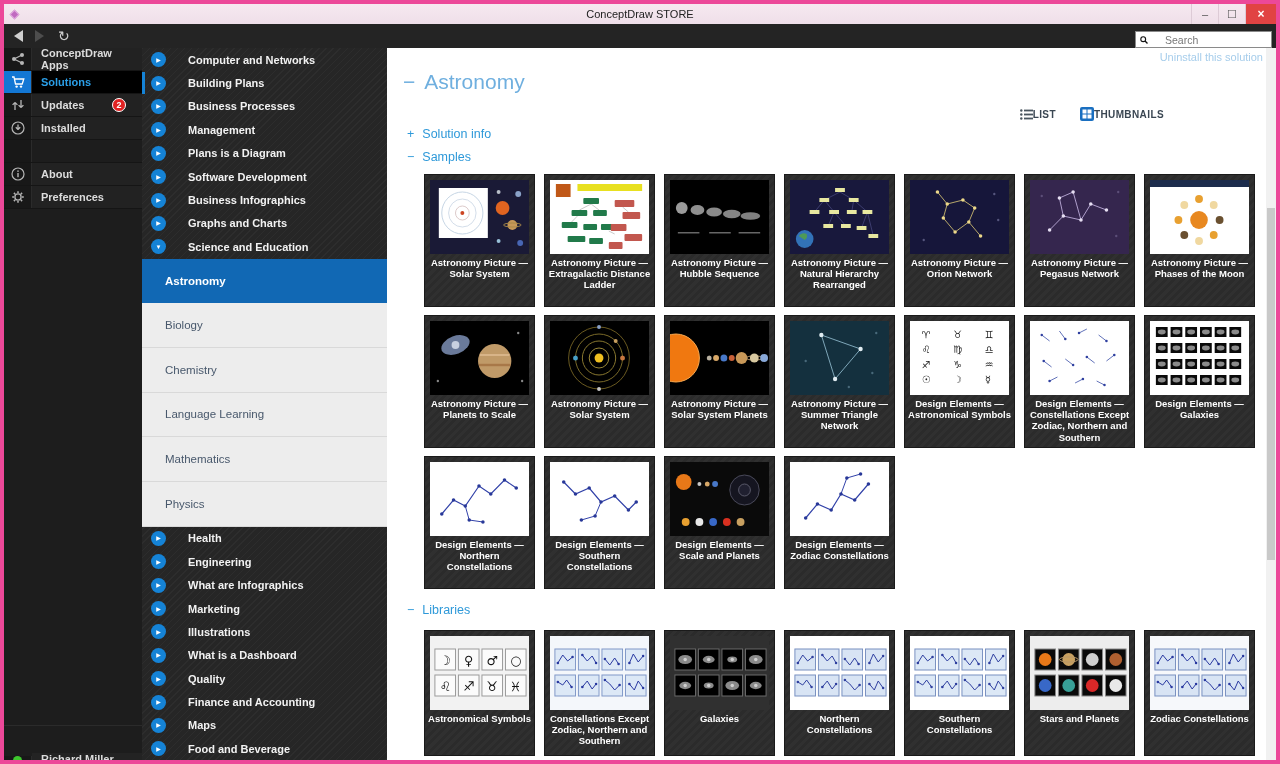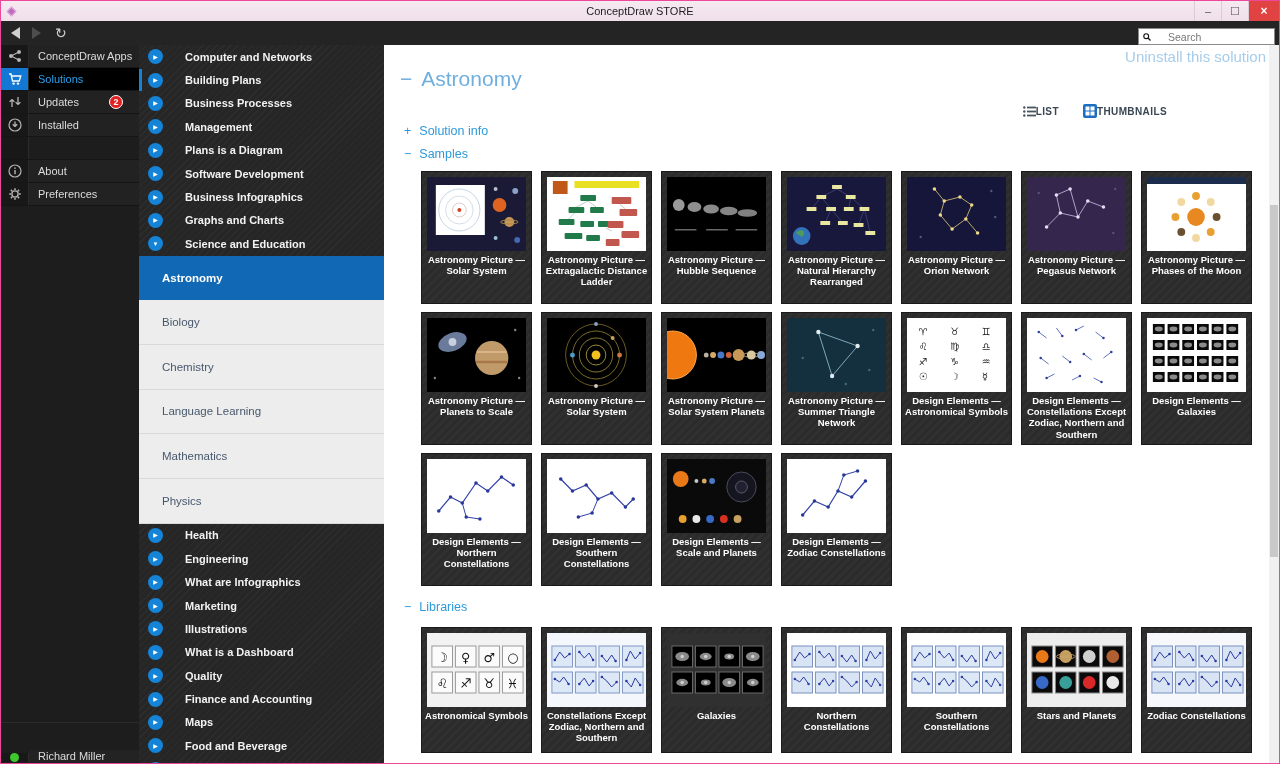--- a/index.html
+++ b/index.html
@@ -1,17 +1,17 @@
 <!DOCTYPE html>
 <html><head>
 <meta charset="utf-8">
 <style>
   html,body{margin:0;padding:0;background:#d8d8d8;}
   *{box-sizing:border-box;}
-  .window{width:1280px;height:764px;border:1px solid #ec4899;position:relative;overflow:hidden;
+  .window{width:1280px;height:764px;border:4px solid #ec4899;position:relative;overflow:hidden;
     background:#fff;font-family:"Liberation Sans",sans-serif;-webkit-font-smoothing:antialiased;}
   
   .titlebar{height:20px;background:linear-gradient(#f6e9f0,#efdfe9);display:flex;align-items:center;position:relative;}
   .tb-icon{width:7px;height:7px;background:#c06ac0;border:1px solid #e0aade;transform:rotate(45deg);margin-left:7px;}
   .tb-title{position:absolute;left:0;right:0;text-align:center;font-size:11px;color:#222;}
   .tb-controls{margin-left:auto;display:flex;height:100%;position:relative;z-index:2;}
   .tb-btn{width:27px;display:flex;align-items:center;justify-content:center;font-size:11px;color:#555;
     border-left:1px solid #ddcbd6;cursor:default;}
   .tb-btn.close{width:31px;background:#e14343;color:#fff;font-size:12px;font-weight:bold;}
   
@@ -26,21 +26,21 @@
   .searchbox input{border:none;outline:none;font-size:10.5px;width:100%;padding:0;
     font-family:"Liberation Sans",sans-serif;color:#333;}
   .searchbox input::placeholder{color:#777;}
   
   .app{display:flex;height:720px;}
   
   .sidebar{width:138px;background:#1d1d1d;position:relative;flex-shrink:0;}
   .side-row{height:23px;display:flex;align-items:stretch;border-bottom:1px solid #151515;position:relative;cursor:pointer;}
   .side-icon{width:28px;background:#181818;border-right:1px solid #2b2b2b;display:flex;
     align-items:center;justify-content:center;flex-shrink:0;}
-  .side-label{flex:1;display:flex;align-items:center;padding-left:9px;font-size:11px;font-weight:normal;
+  .side-label{flex:1;display:flex;align-items:center;padding-left:9px;font-size:11px;font-weight:bold;
     color:#dcdcdc;background:#222;}
   .side-row.gap{cursor:default;}
   .side-row.gap .side-label{background:#1d1d1d;}
   .side-row.selected .side-icon{background:#1377d4;}
   .side-row.selected .side-label{background:#000;color:#2b9fe8;}
   .badge{position:absolute;right:16px;top:4px;width:14px;height:14px;border-radius:50%;background:#e02222;
     border:1px solid #fff;color:#fff;font-size:9px;font-weight:bold;display:flex;align-items:center;justify-content:center;}
   .user-row{position:absolute;bottom:3px;left:0;right:0;height:40px;display:flex;align-items:flex-end;
     border-top:1px solid #2b2b2b;cursor:pointer;margin-top:35px;}
   .user-row .side-icon{background:#181818;}
@@ -54,21 +54,21 @@
   .cat-circle{width:15px;height:15px;border-radius:50%;background:#1583d6;color:#fff;font-size:6px;
     display:flex;align-items:center;justify-content:center;flex-shrink:0;line-height:1;}
   .cat-label{font-size:11px;font-weight:bold;color:#f2f2f2;white-space:nowrap;}
   .sub-row{height:44.7px;background:#ededed;display:flex;align-items:center;padding-left:23px;
     border-bottom:1px solid #d9d9d9;cursor:pointer;}
   .sub-label{font-size:11.5px;color:#48586c;}
   .sub-row.selected{background:#1168b4;border-bottom:none;}
   .sub-row.selected .sub-label{color:#fff;font-weight:bold;}
   
   .main{flex:1;position:relative;background:#fff;overflow:hidden;}
-  .uninstall{position:absolute;top:3px;right:13px;font-size:15px;color:#a6cdeb;cursor:pointer;}
+  .uninstall{position:absolute;top:3px;right:13px;font-size:11px;color:#a6cdeb;cursor:pointer;}
   .page-title{margin:22px 0 0 16px;font-size:21px;color:#6fafdf;display:flex;align-items:baseline;gap:9px;}
   .toggles{position:absolute;top:59px;right:112px;display:flex;gap:24px;align-items:center;}
   .toggle{display:flex;align-items:center;cursor:pointer;}
   .toggle-label{font-size:10px;font-weight:bold;color:#3a4652;letter-spacing:.4px;}
   .sec{display:flex;gap:8px;margin-left:20px;font-size:12.5px;color:#2e99d9;align-items:baseline;cursor:pointer;}
   #sec-info{margin-top:33px;}
   #sec-samples{margin-top:9px;}
   #sec-lib{margin-top:14px;}
   .grid{display:flex;flex-wrap:wrap;gap:8px 9px;margin:10px 0 0 37px;width:834px;}
   #lib-grid{margin-top:13px;}

